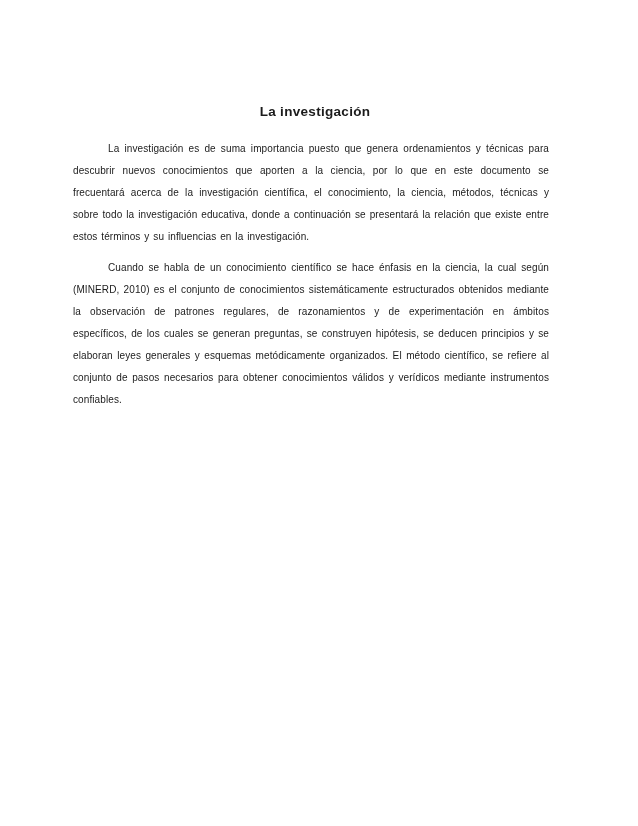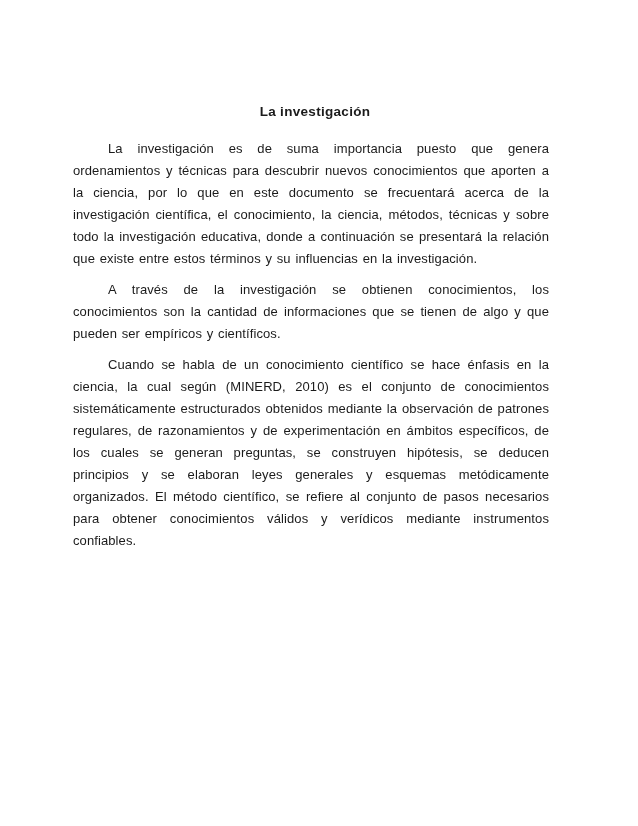--- a/index.html
+++ b/index.html
@@ -20,30 +20,29 @@
   }
   .title {
     font-size: 13.5px;
     font-weight: bold;
     text-align: center;
     margin: 0 0 15px 0;
     line-height: 22px;
     letter-spacing: 0.3px;
   }
   .para {
-    font-size: 13px;
+    font-size: 10px;
     line-height: 22px;
     margin: 0 8px 9px 0;
     text-align: justify;
     text-indent: 35px;
     letter-spacing: 0.1px;
     word-spacing: 1px;
   }
 </style>
 </head>
 <body>
 
 <div class="page">
   <h1 class="title">La investigación</h1>
   <p class="para">La investigación es de suma importancia puesto que genera ordenamientos y técnicas para descubrir nuevos conocimientos que aporten a la ciencia, por lo que en este documento se frecuentará acerca de la investigación científica, el conocimiento, la ciencia, métodos, técnicas y sobre todo la investigación educativa, donde a continuación se presentará la relación que existe entre estos términos y su influencias en la investigación.</p>
-  <p class="para">A través de la investigación se obtienen conocimientos, los conocimientos son la cantidad de informaciones que se tienen de algo y que pueden ser empíricos y científicos.</p>
   <p class="para">Cuando se habla de un conocimiento científico se hace énfasis en la ciencia, la cual según (MINERD, 2010) es el conjunto de conocimientos sistemáticamente estructurados obtenidos mediante la observación de patrones regulares, de razonamientos y de experimentación en ámbitos específicos, de los cuales se generan preguntas, se construyen hipótesis, se deducen principios y se elaboran leyes generales y esquemas metódicamente organizados. El método científico, se refiere al conjunto de pasos necesarios para obtener conocimientos válidos y verídicos mediante instrumentos confiables.</p>
 </div>
 
 </body></html>

